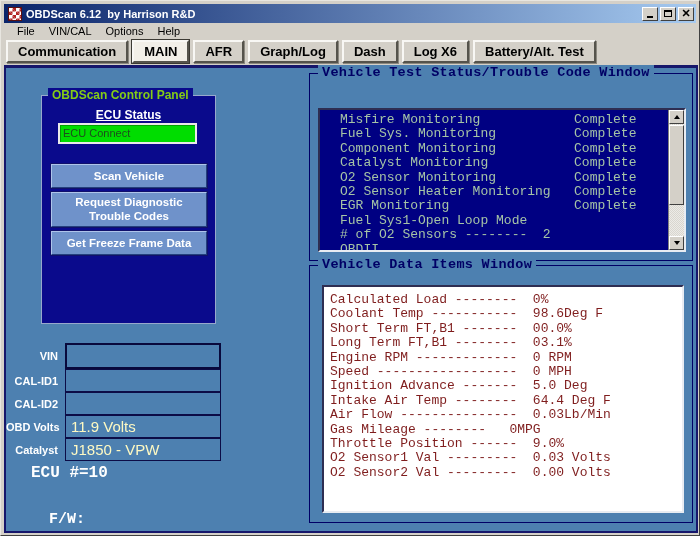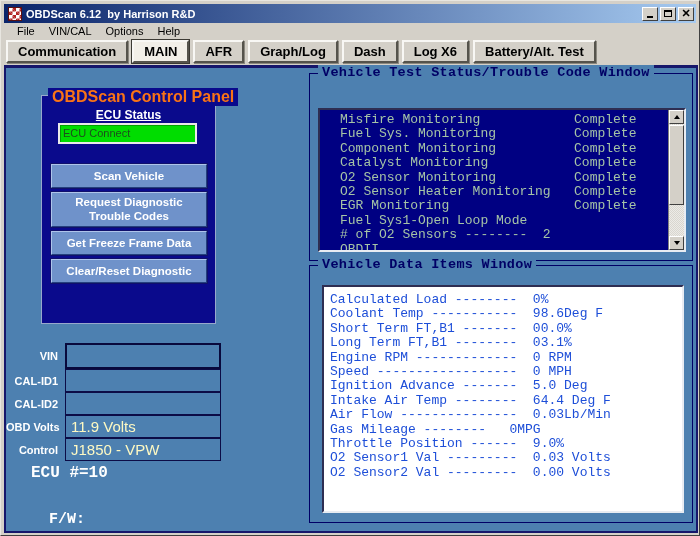--- a/index.html
+++ b/index.html
@@ -70,21 +70,21 @@
     border:2px solid #16166b; border-top-width:3px;
   }
 
   
   .control-panel {
     position:absolute; left:35px; top:27px; width:175px; height:229px;
     background:#0a0a8c; border:1px solid #98a8cc;
   }
   .cp-legend {
     position:absolute; top:-8px; left:6px; padding:0 4px;
-    background:#0a0a8c; color:#f97316; font-size:16px; font-weight:bold; white-space:nowrap;
+    background:#0a0a8c; color:#84cc16; font-size:12px; font-weight:bold; white-space:nowrap;
   }
   .ecu-status-label {
     position:absolute; top:12px; left:0; right:0; text-align:center;
     color:#fff; font-size:12px; font-weight:bold; text-decoration:underline;
   }
   .ecu-status-box {
     position:absolute; top:27px; left:16px; width:139px; height:21px;
     background:#00dd00;
     border:2px solid #e9e9e9;
     box-shadow:inset 1px 1px 0 #00a000;
@@ -154,21 +154,21 @@
     left:12px; top:19px; width:362px; height:228px;
     background:#ffffff;
   }
   .status-lines { padding:3px 0 0 20px; }
   .status-line {
     color:#a6c4a6; font-family:"Liberation Mono","DejaVu Sans Mono",monospace;
     font-size:13px; line-height:14.4px; white-space:pre;
   }
   .data-lines { padding:6px 0 0 6px; }
   .data-line {
-    color:#1d4ed8; font-family:"Liberation Mono","DejaVu Sans Mono",monospace;
+    color:#7f1d1d; font-family:"Liberation Mono","DejaVu Sans Mono",monospace;
     font-size:13px; line-height:14.4px; white-space:pre;
   }
 
   
   .scrollbar {
     position:absolute; right:0; top:0; bottom:0; width:16px;
     background:#ecebe7;
     background-image:linear-gradient(45deg,#d9d6cf 25%,transparent 25%,transparent 75%,#d9d6cf 75%),
                      linear-gradient(45deg,#d9d6cf 25%,transparent 25%,transparent 75%,#d9d6cf 75%);
     background-size:2px 2px; background-position:0 0,1px 1px;
@@ -232,21 +232,20 @@
 
     <div class="control-panel">
       <div class="cp-legend">OBDScan Control Panel</div>
       <div class="ecu-status-label">ECU Status</div>
       <div class="ecu-status-box">ECU Connect</div>
       <div class="cp-buttons">
 
       <div class="cp-btn">Scan Vehicle</div>
           <div class="cp-btn">Request Diagnostic Trouble Codes</div>
           <div class="cp-btn">Get Freeze Frame Data</div>
-          <div class="cp-btn">Clear/Reset Diagnostic</div>
         </div>
     </div>
 
     <div class="fields">
 
     <div class="field-row tall">
           <div class="field-label">VIN</div>
           <div class="field-box"></div>
         </div>
         <div class="field-row">
@@ -255,21 +254,21 @@
         </div>
         <div class="field-row">
           <div class="field-label">CAL-ID2</div>
           <div class="field-box"></div>
         </div>
         <div class="field-row">
           <div class="field-label">OBD Volts</div>
           <div class="field-box">11.9 Volts</div>
         </div>
         <div class="field-row">
-          <div class="field-label">Control</div>
+          <div class="field-label">Catalyst</div>
           <div class="field-box">J1850 - VPW</div>
         </div>
       </div>
 
     <div class="ecu-number">ECU #=10</div>
     <div class="fw-label">F/W:</div>
 
     <div class="groupbox group-status">
       <div class="gb-legend">Vehicle Test Status/Trouble Code Window</div>
       <div class="listbox listbox-status">

